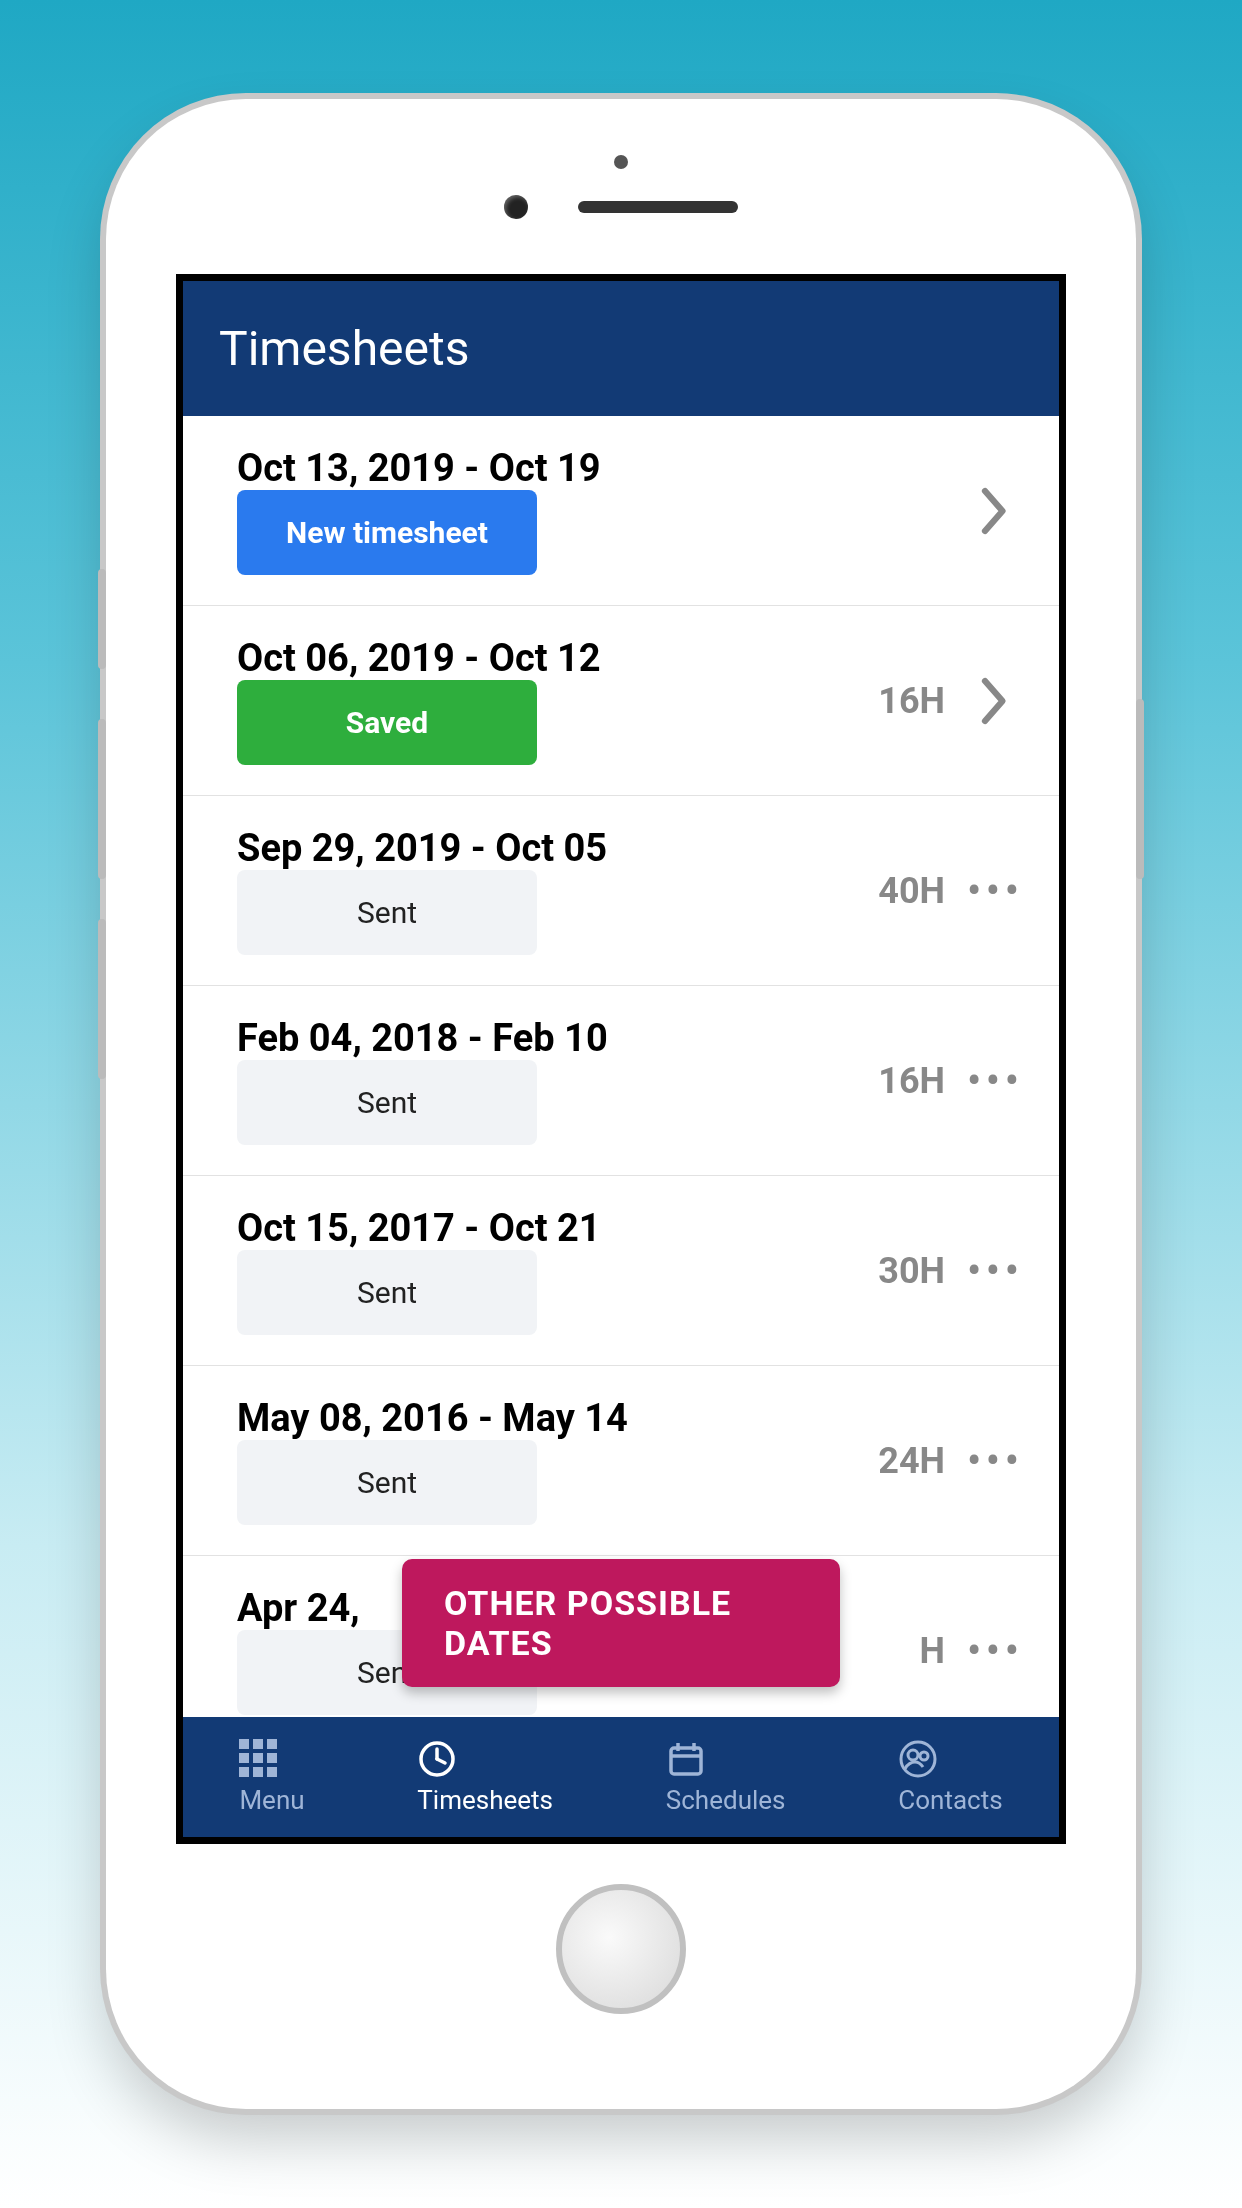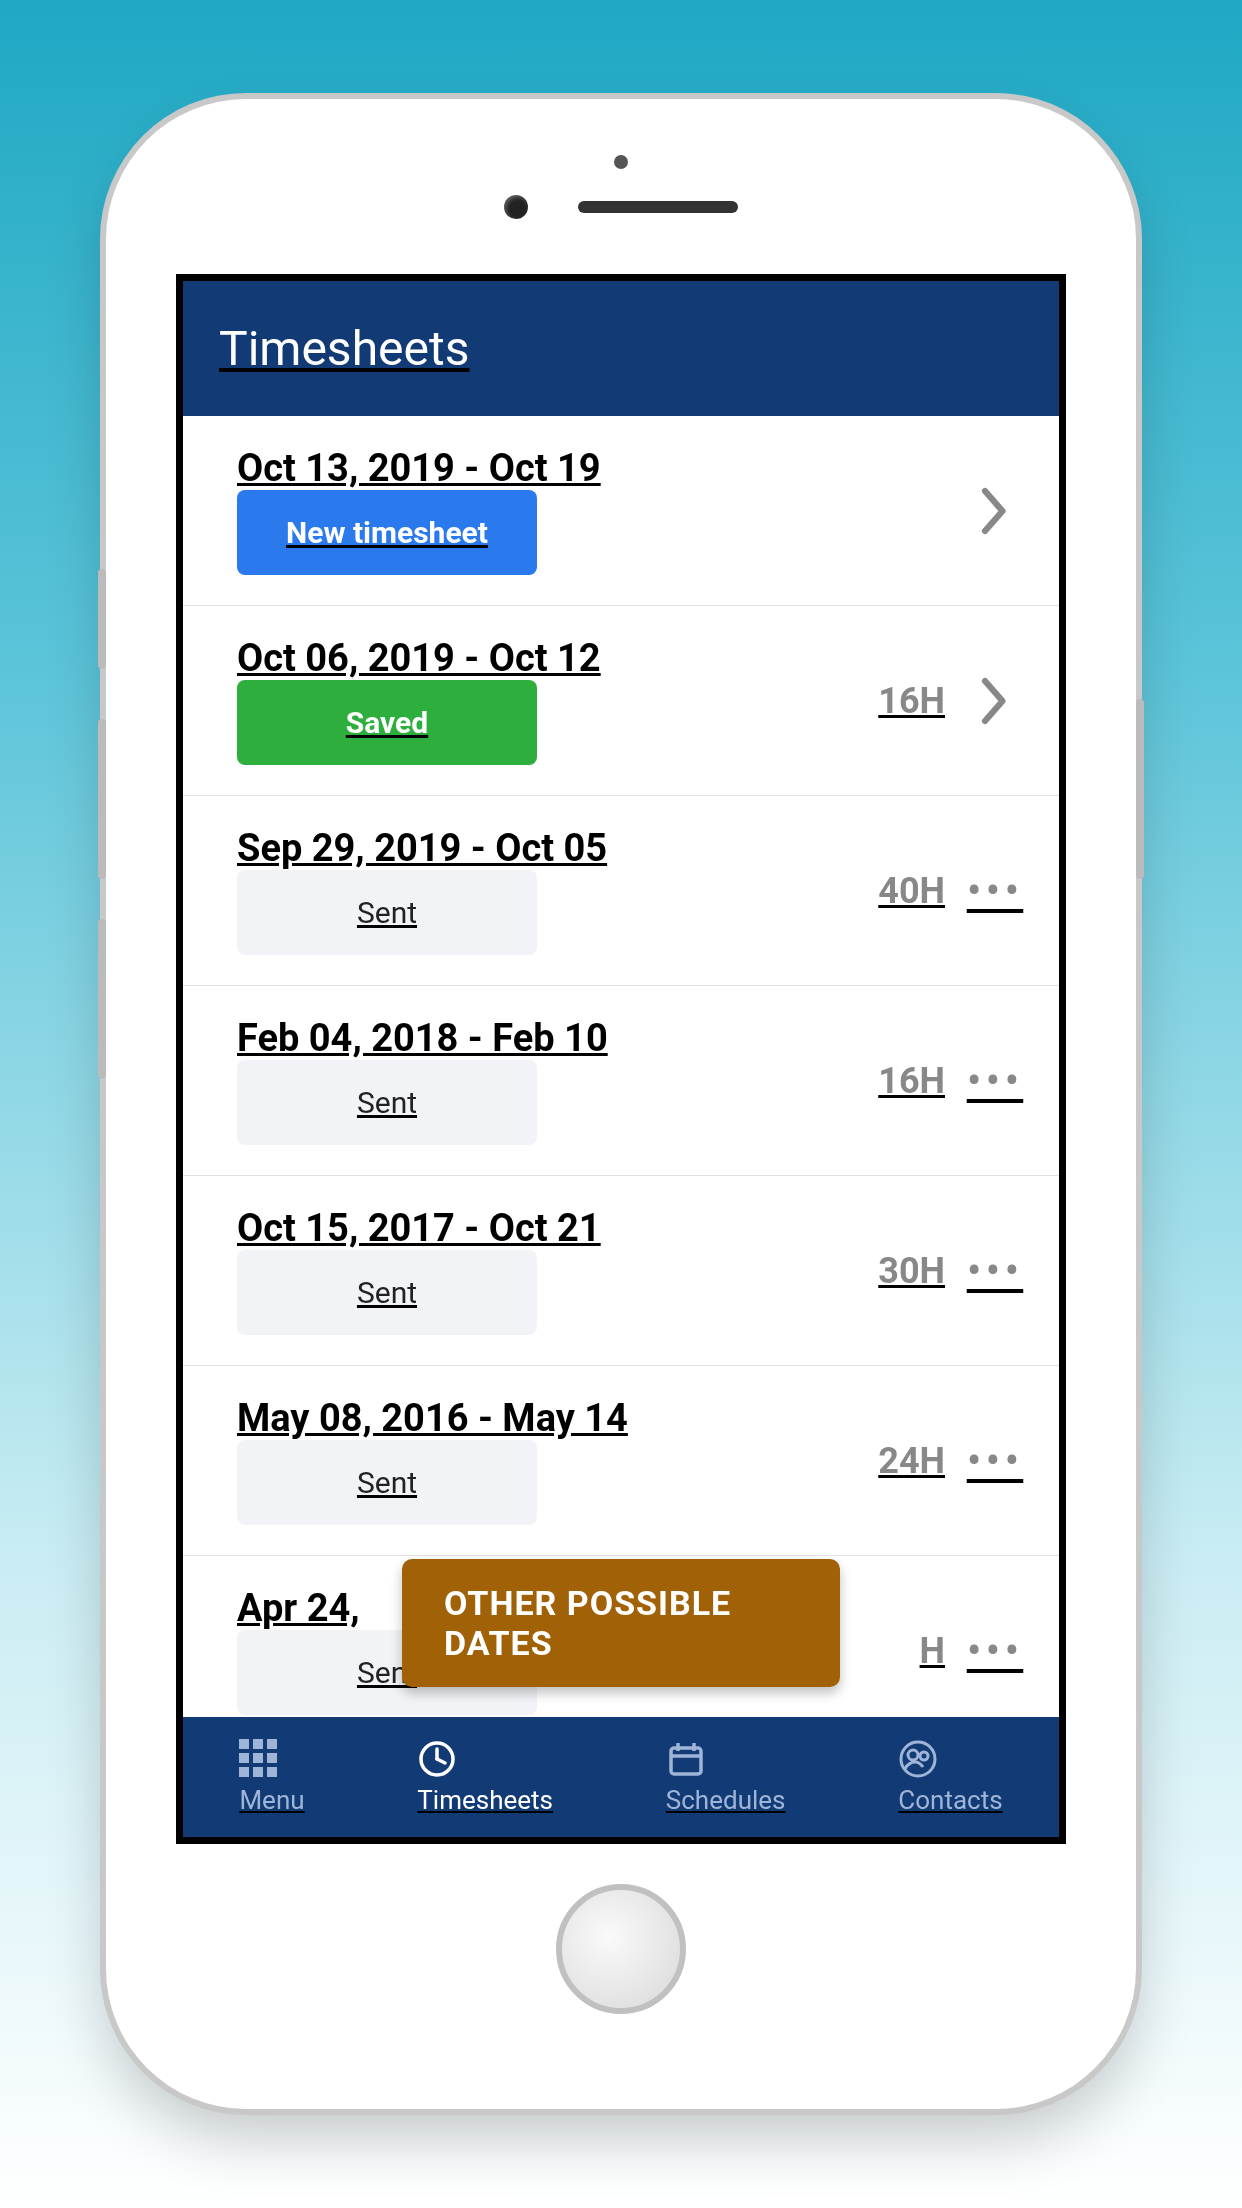--- a/index.html
+++ b/index.html
@@ -38,21 +38,20 @@
 .earpiece { width: 160px; height: 12px; background: #333; border-radius: 10px; }
 .screen {
   width: 890px;
   height: 1570px;
   border: 7px solid #000;
   background: #fff;
   position: relative;
   overflow: hidden;
   display: flex;
   flex-direction: column;
-  text-decoration: underline;
 }
 .app-header {
   background: #123a75;
   color: #fff;
   height: 135px;
   display: flex;
   align-items: center;
   padding-left: 36px;
   font-size: 48px;
   font-weight: 400;
@@ -83,21 +82,21 @@
 .hours { font-size: 36px; font-weight: 700; color: #888; width: 90px; text-align: right; }
 .action-slot { width: 60px; display: flex; align-items: center; justify-content: center; }
 .chevron { color: #888; }
 .chevron svg { width: 30px; height: 50px; }
 .dots { color: #888; font-size: 44px; letter-spacing: 4px; line-height: 1; }
 .floating-btn {
   position: absolute;
   bottom: 150px;
   left: 50%;
   transform: translateX(-50%);
-  background: #a16207;
+  background: #be185d;
   color: #fff;
   font-weight: 700;
   font-size: 34px;
   padding: 24px 42px;
   border-radius: 10px;
   box-shadow: 0 6px 12px rgba(0,0,0,0.25);
   letter-spacing: 1px;
 }
 .tabbar {
   background: #123a75;

